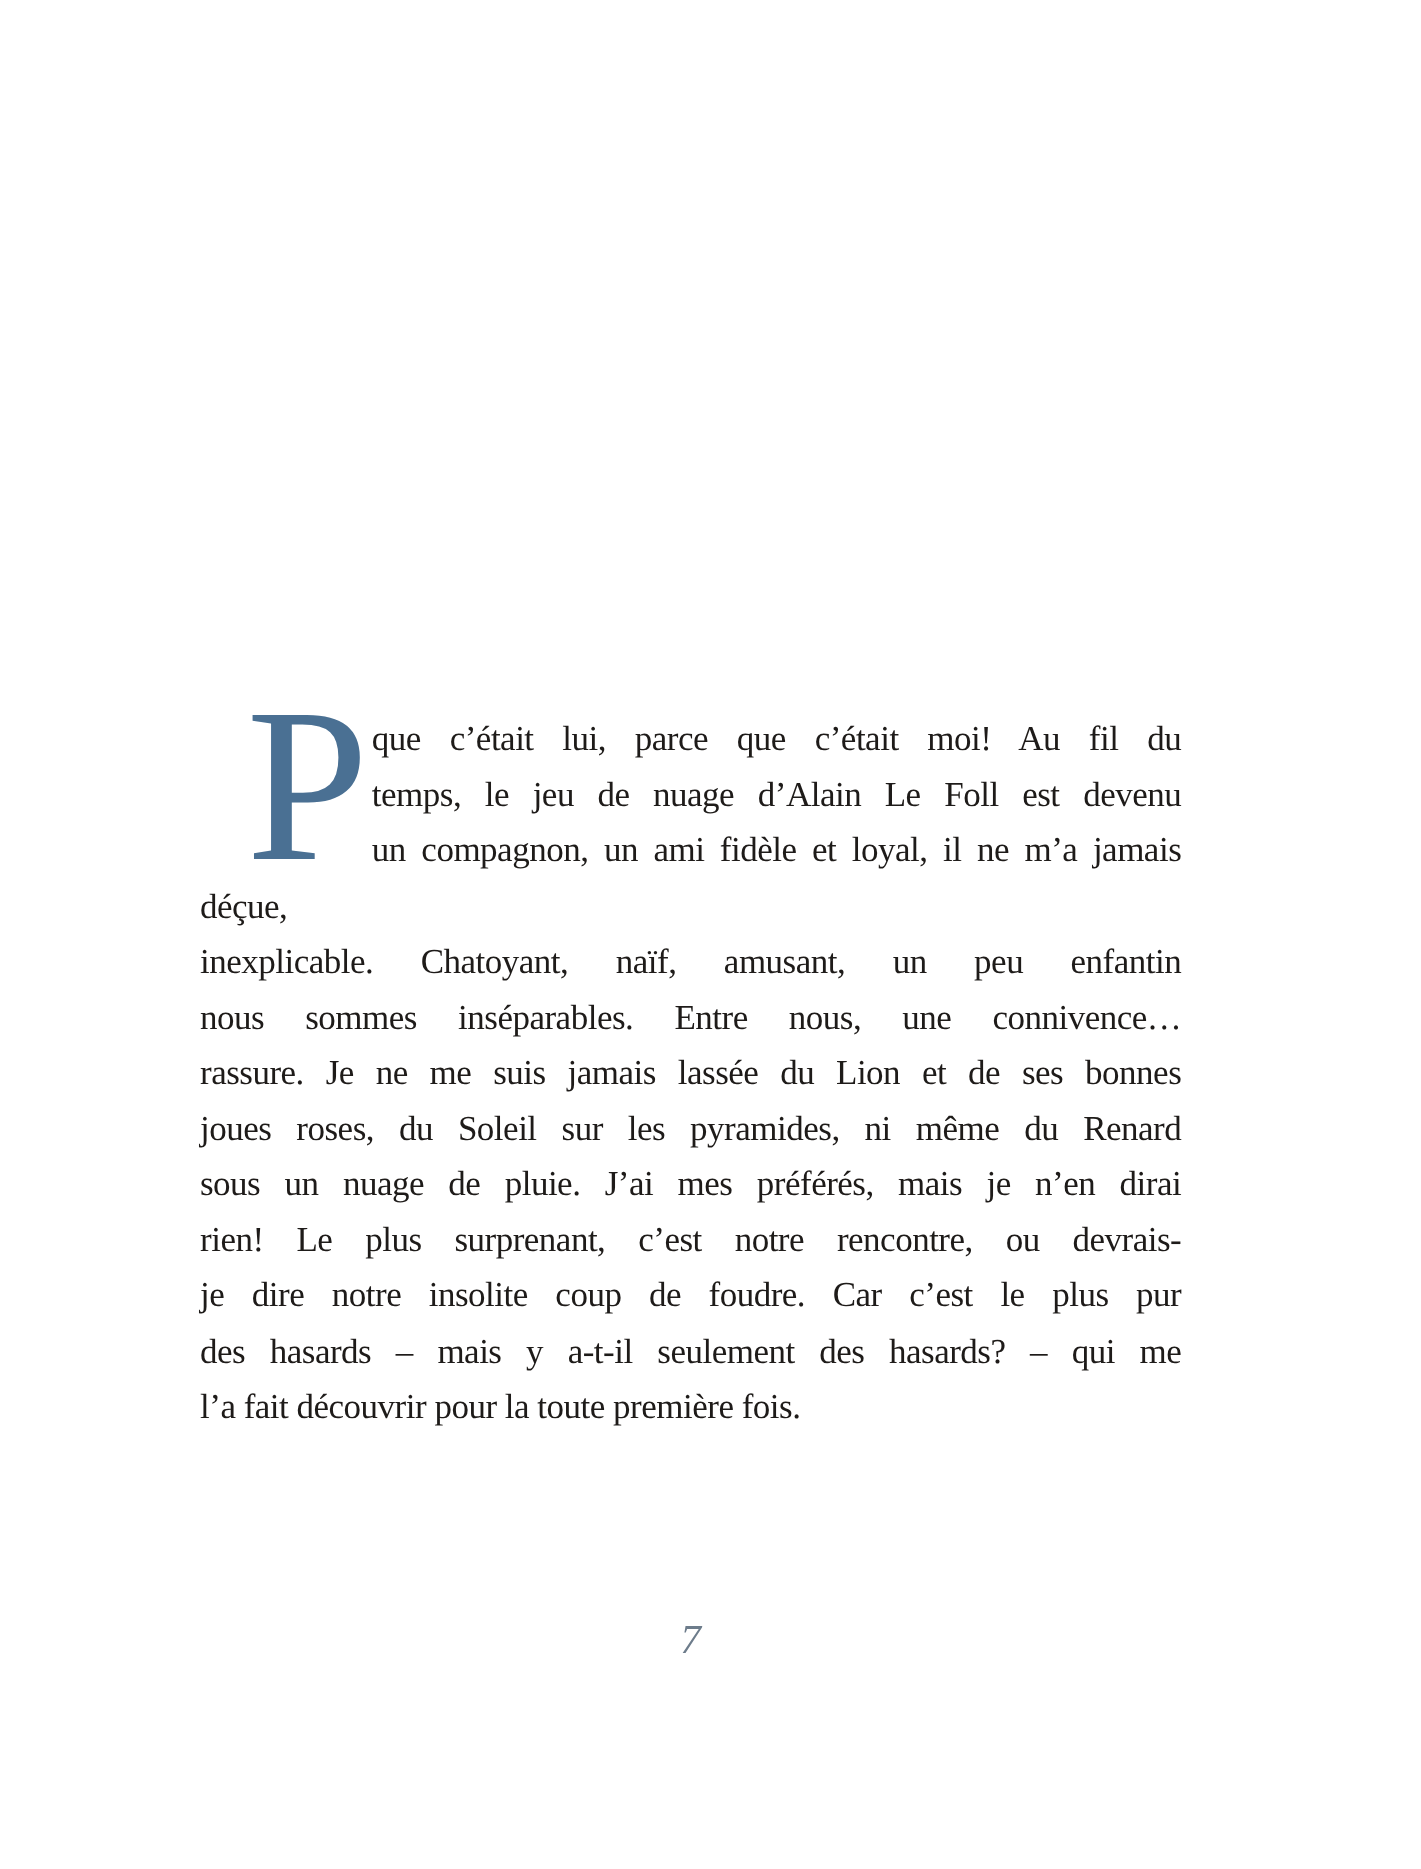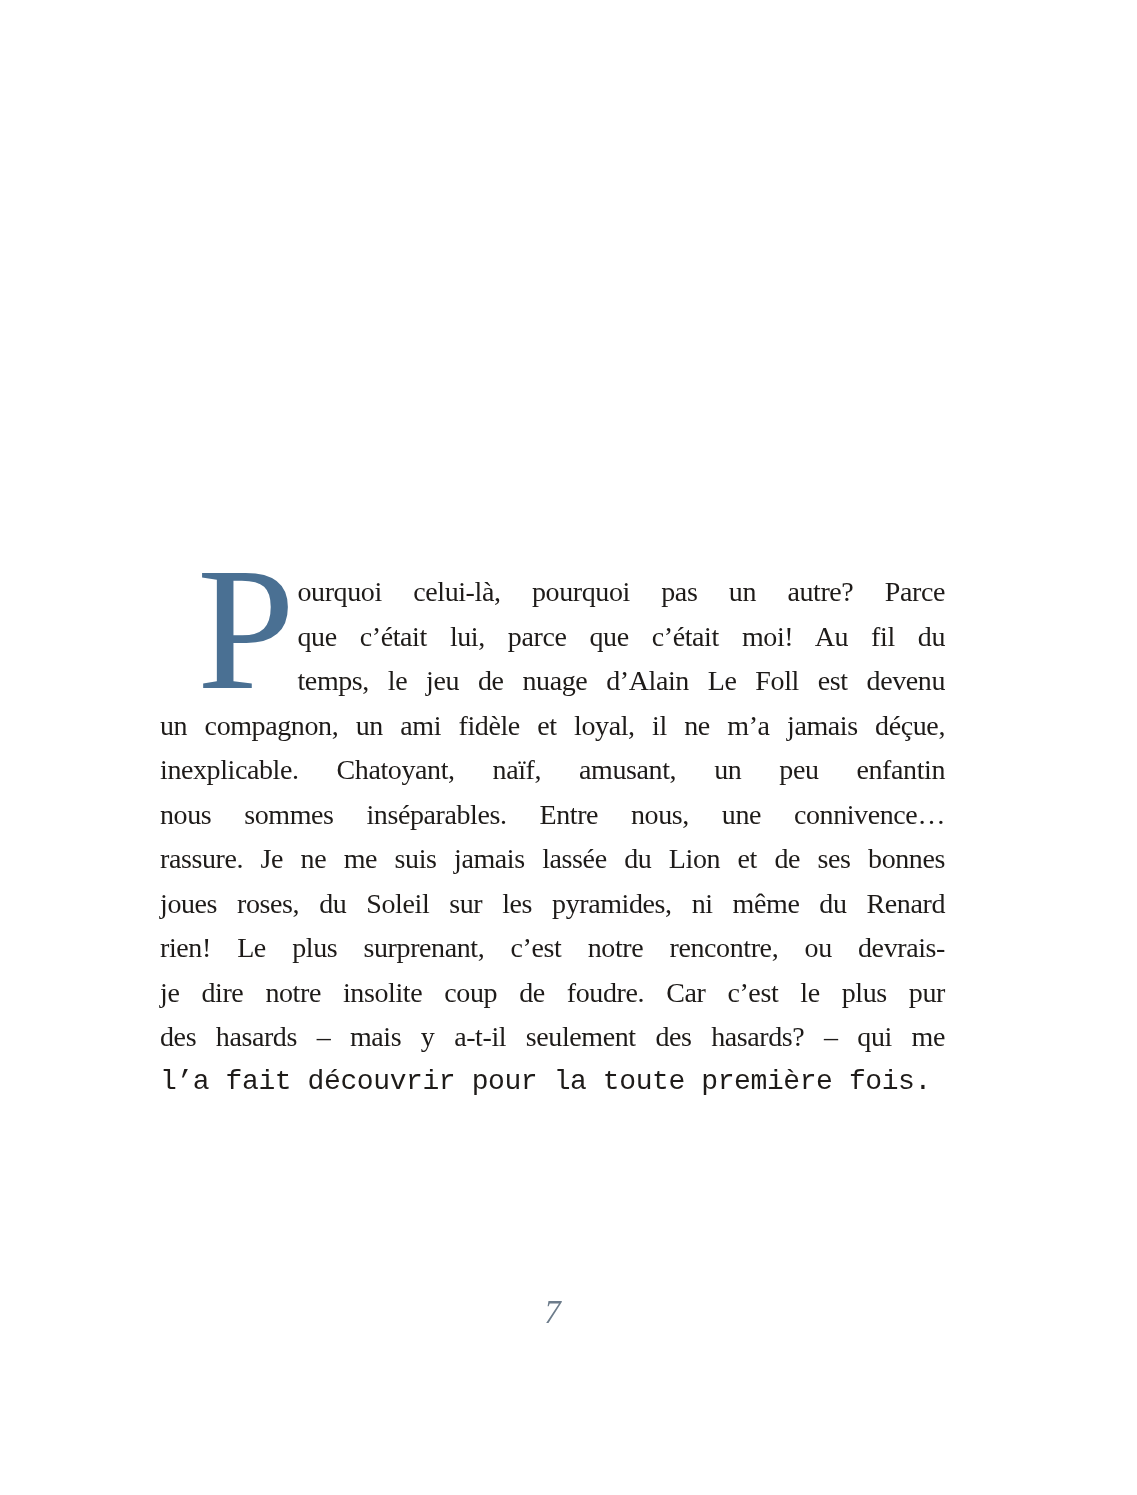--- a/index.html
+++ b/index.html
@@ -36,21 +36,20 @@
     font-family: "Liberation Serif", serif;
   }
   .line {
     text-align: justify;
     text-align-last: justify;
     white-space: normal;
   }
   .line.no-justify {
     text-align: center;
     text-align-last: left;
-    font-family: Liberation Mono, monospace;
   }
   .line.indented {
     text-indent: 30px;
   }
   .page-number {
     position: absolute;
     left: 160px;
     top: 1290px;
     width: 785px;
     text-align: center;
@@ -60,28 +59,28 @@
     color: #6d7c8b;
   }
 </style>
 </head>
 <body>
 
 <div class="page">
   <div class="text-block">
     <span class="dropcap">P</span>
 
-    <div class="line">ourquoi celui-là, pourquoi pas un autre? Parce</div>
     <div class="line">que c’était lui, parce que c’était moi! Au fil du</div>
     <div class="line">temps, le jeu de nuage d’Alain Le Foll est devenu</div>
     <div class="line">un compagnon, un ami fidèle et loyal, il ne m’a jamais déçue,</div>
     <div class="line">inexplicable. Chatoyant, naïf, amusant, un peu enfantin</div>
     <div class="line">nous sommes inséparables. Entre nous, une connivence…</div>
     <div class="line">rassure. Je ne me suis jamais lassée du Lion et de ses bonnes</div>
     <div class="line">joues roses, du Soleil sur les pyramides, ni même du Renard</div>
+    <div class="line">sous un nuage de pluie. J’ai mes préférés, mais je n’en dirai</div>
     <div class="line">rien! Le plus surprenant, c’est notre rencontre, ou devrais-</div>
     <div class="line">je dire notre insolite coup de foudre. Car c’est le plus pur</div>
     <div class="line">des hasards – mais y a-t-il seulement des hasards? – qui me</div>
     <div class="line no-justify">l’a fait découvrir pour la toute première fois.</div>
 
   </div>
 
   <div class="page-number">7</div>
 </div>
 

